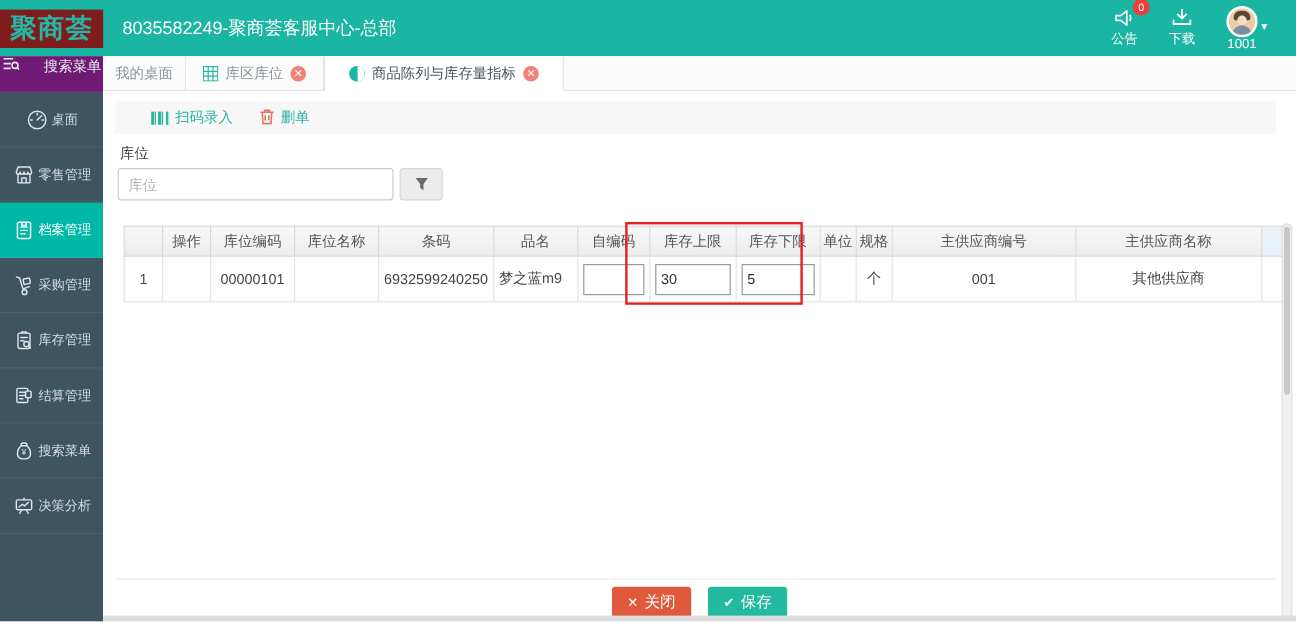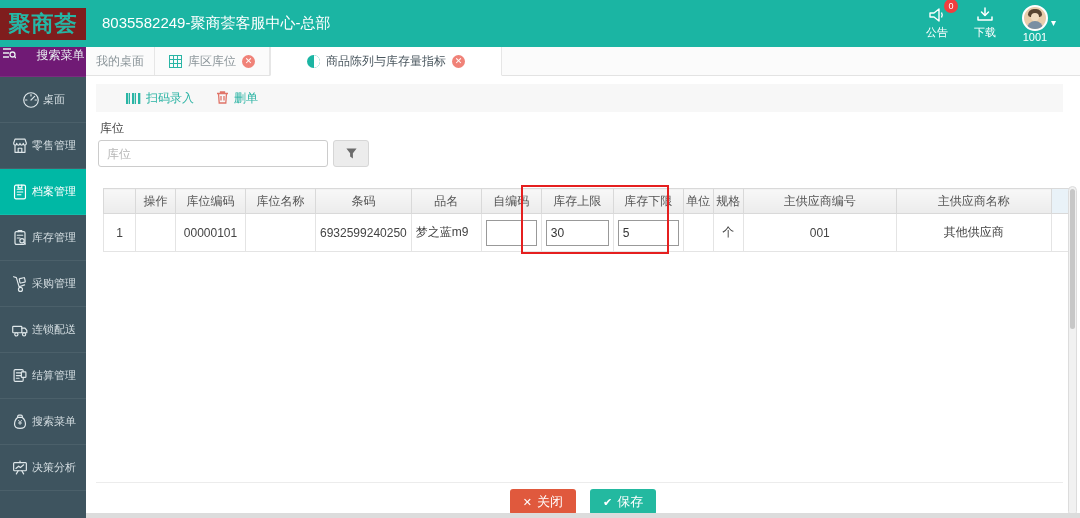--- a/index.html
+++ b/index.html
@@ -29,21 +29,21 @@
   .side-item svg { width:20px; height:20px; stroke:#dfe7ea; fill:none; stroke-width:1.3; stroke-linecap:round; stroke-linejoin:round; }
   .side-item.active { background:#00b8a5; color:#fff; }
   .side-item.active svg { stroke:#fff; }
   .side-item .ylbl { font-size:8px; fill:#dfe7ea; stroke:none; }
 
   
   .main { position:absolute; left:86px; top:47px; width:994px; height:471px; background:#fff; }
   .tabbar { height:29px; background:#fbfbfb; border-bottom:1px solid #e3e3e3; display:flex; align-items:stretch; }
   .tab { display:flex; align-items:center; gap:6px; padding:0 14px; font-size:12px; color:#8a9499; border-right:1px solid #e6e6e6; cursor:pointer; background:transparent; }
   .tab.first { padding:0 10px; }
-  .tab.active { background:#fff; color:#49565e; border-left:1px solid #e6e6e6; margin-bottom:-1px; border-bottom:1px solid #fff; padding:0 36px; }
+  .tab.active { background:#fff; color:#49565e; border-left:1px solid #e6e6e6; margin-bottom:-1px; border-bottom:1px solid #fff; padding:0 20px; }
   .close-dot { width:13px; height:13px; border-radius:50%; background:#f08278; color:#fff; font-size:9px; line-height:13px; text-align:center; cursor:pointer; }
   .half-circle { width:13px; height:13px; border-radius:50%; background:#1bb5a3; position:relative; overflow:hidden; }
   .half-circle:after { content:""; position:absolute; right:0; top:0; width:50%; height:100%; background:#fff; border-radius:0 7px 7px 0; }
   .grid-ic { width:13px; height:13px; }
 
   
   .content { position:relative; width:994px; height:441px; background:#fff;padding-left:44px; }
   .toolbar-strip { position:absolute; left:10px; top:8px; width:967px; height:28px; background:#f7f7f7; display:flex; align-items:center; gap:22px; padding-left:30px; }
   .tool-link { display:flex; align-items:center; gap:5px; color:#29b3a3; font-size:12px; cursor:pointer; }
   .barcode-ic { width:15px; height:11px; background:repeating-linear-gradient(90deg,#2ab5a5 0 2px,rgba(42,181,165,.35) 2px 3px,#2ab5a5 3px 4px,transparent 4px 6px); }
@@ -153,47 +153,38 @@
       <svg viewBox="0 0 22 22">
         <rect x="5" y="3.5" width="12" height="15" rx="1.5"></rect>
           <path d="M8 8 H14 M8 11 H14 M8 14 H12"></path>
           <path d="M9 3.5 V6.5 H13 V3.5"></path>
       </svg>
       <span>档案管理</span>
     </div>
 
     <div class="side-item">
       <svg viewBox="0 0 22 22">
+        <path d="M4 3 L7 4 L10 14 L16 12"></path>
+          <circle cx="11.5" cy="17" r="2.2"></circle>
+        <rect x="10.5" y="4.5" width="6" height="5" rx="0.8" transform="rotate(-12 13.5 7)"></rect>
+      </svg>
+      <span>采购管理</span>
+    </div>
+
+    <div class="side-item">
+      <svg viewBox="0 0 22 22">
         <rect x="5.5" y="4" width="11" height="14" rx="1.5"></rect>
           <path d="M9 4 V2.8 H13 V4"></path>
           <path d="M8 8 H14 M8 11 H11"></path>
         <circle cx="13.2" cy="14" r="2.4"></circle>
           <path d="M15 15.8 L16.8 17.6"></path>
       </svg>
       <span>库存管理</span>
     </div>
 
-    <div class="side-item">
-      <svg viewBox="0 0 22 22">
-        <path d="M4 3 L7 4 L10 14 L16 12"></path>
-          <circle cx="11.5" cy="17" r="2.2"></circle>
-        <rect x="10.5" y="4.5" width="6" height="5" rx="0.8" transform="rotate(-12 13.5 7)"></rect>
-      </svg>
-      <span>采购管理</span>
-    </div>
-
-    <div class="side-item">
-      <svg viewBox="0 0 22 22">
-        <rect x="3" y="7" width="10" height="7" rx="0.8"></rect>
-          <path d="M13 9 H16.5 L18.5 11.5 V14 H13"></path>
-        <circle cx="7" cy="15.8" r="1.8"></circle>
-          <circle cx="15.5" cy="15.8" r="1.8"></circle>
-      </svg>
-      <span>连锁配送</span>
-    </div>
 
     <div class="side-item">
       <svg viewBox="0 0 22 22">
         <rect x="4.5" y="4" width="10" height="13" rx="1.2"></rect>
           <path d="M7 7.5 H12 M7 10.5 H12 M7 13.5 H10"></path>
         <rect x="12.5" y="6.5" width="5" height="6" rx="0.8" fill="#3e545f"></rect>
       </svg>
       <span>结算管理</span>
     </div>
 

